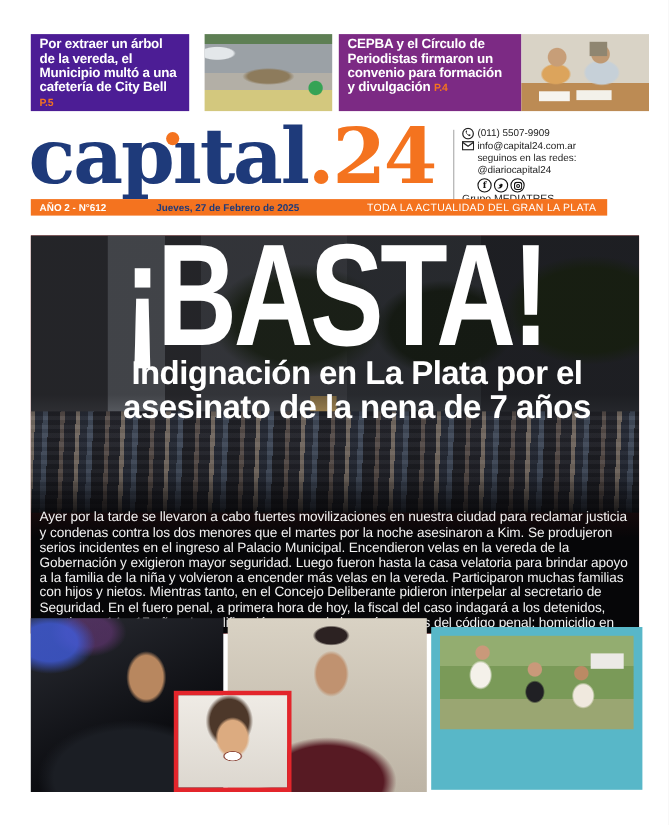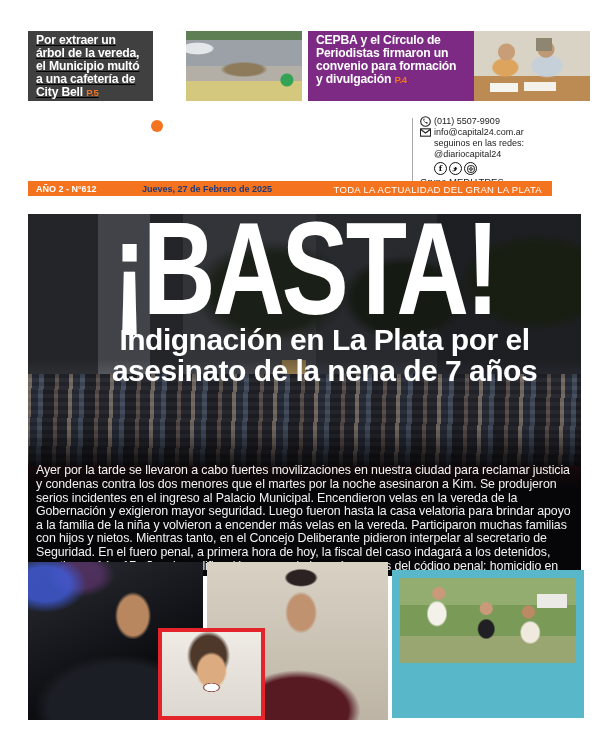--- a/index.html
+++ b/index.html
@@ -1,21 +1,21 @@
 <!DOCTYPE html>
 <html><head>
 <meta charset="utf-8">
 <style>
   html,body{margin:0;padding:0;background:#e9e9e9;}
   .page{position:relative;width:608px;height:750px;background:#ffffff;
         font-family:"Liberation Sans",sans-serif;overflow:hidden;margin:0 auto;}
 
   
   .story-box{position:absolute;top:31px;height:70px;box-sizing:border-box;}
-  .story-box.olive{left:28px;width:125px;background:#404040;text-decoration:underline;}
+  .story-box.olive{left:28px;width:144px;background:#4c1d95;}
   .story-box.purple{left:308px;width:166px;background:#7c2a84;}
   .story-box p{margin:0;padding:3px 8px;color:#fff;font-weight:bold;
                font-size:12.2px;line-height:13.1px;letter-spacing:-.2px;}
   .ref{color:#f4731f;font-size:9.5px;font-weight:bold;}
   .story-photo{position:absolute;top:31px;width:116px;height:70px;}
   .photo-street{left:186px;background:
       radial-gradient(circle at 87% 70%, #35a355 0 6px, rgba(0,0,0,0) 7px),
       radial-gradient(ellipse 24px 9px at 10% 25%, #e3e7ea 0 60%, rgba(0,0,0,0) 70%),
       radial-gradient(ellipse 34px 11px at 50% 55%, #8d7b5c 0 55%, rgba(0,0,0,0) 70%),
       linear-gradient(180deg, #5e7f54 0 13%, #9ba1a6 13% 50%, #b3afa6 50% 72%, #d3c87e 72%);}
@@ -130,20 +130,21 @@
       <span class="ref">P.5</span></p>
   </div>
   <div class="story-photo photo-street"></div>
 
   <div class="story-box purple">
     <p><span>CEPBA y el Círculo de Periodistas firmaron un convenio para formación y divulgación</span>
       <span class="ref">P.4</span></p>
   </div>
   <div class="story-photo photo-signing"></div>
 
+  <div class="logo"><span>cap</span><span>ı</span><span>tal</span><span class="suffix">.24</span></div>
   <div class="i-dot"></div>
   <div class="mast-divider"></div>
 
   <div class="contact">
     <div class="row">
       <svg width="11" height="11" viewBox="0 0 24 24">
           <circle cx="12" cy="12" r="10.5" fill="none" stroke="#222" stroke-width="2.4"></circle>
           <path d="M7 8c1 4 5 8 9 9l1-3-3-1-1 1c-2-1-4-3-4-5l1-1-1-3z" fill="#222"></path>
         </svg>
       <span>(011) 5507-9909</span>

